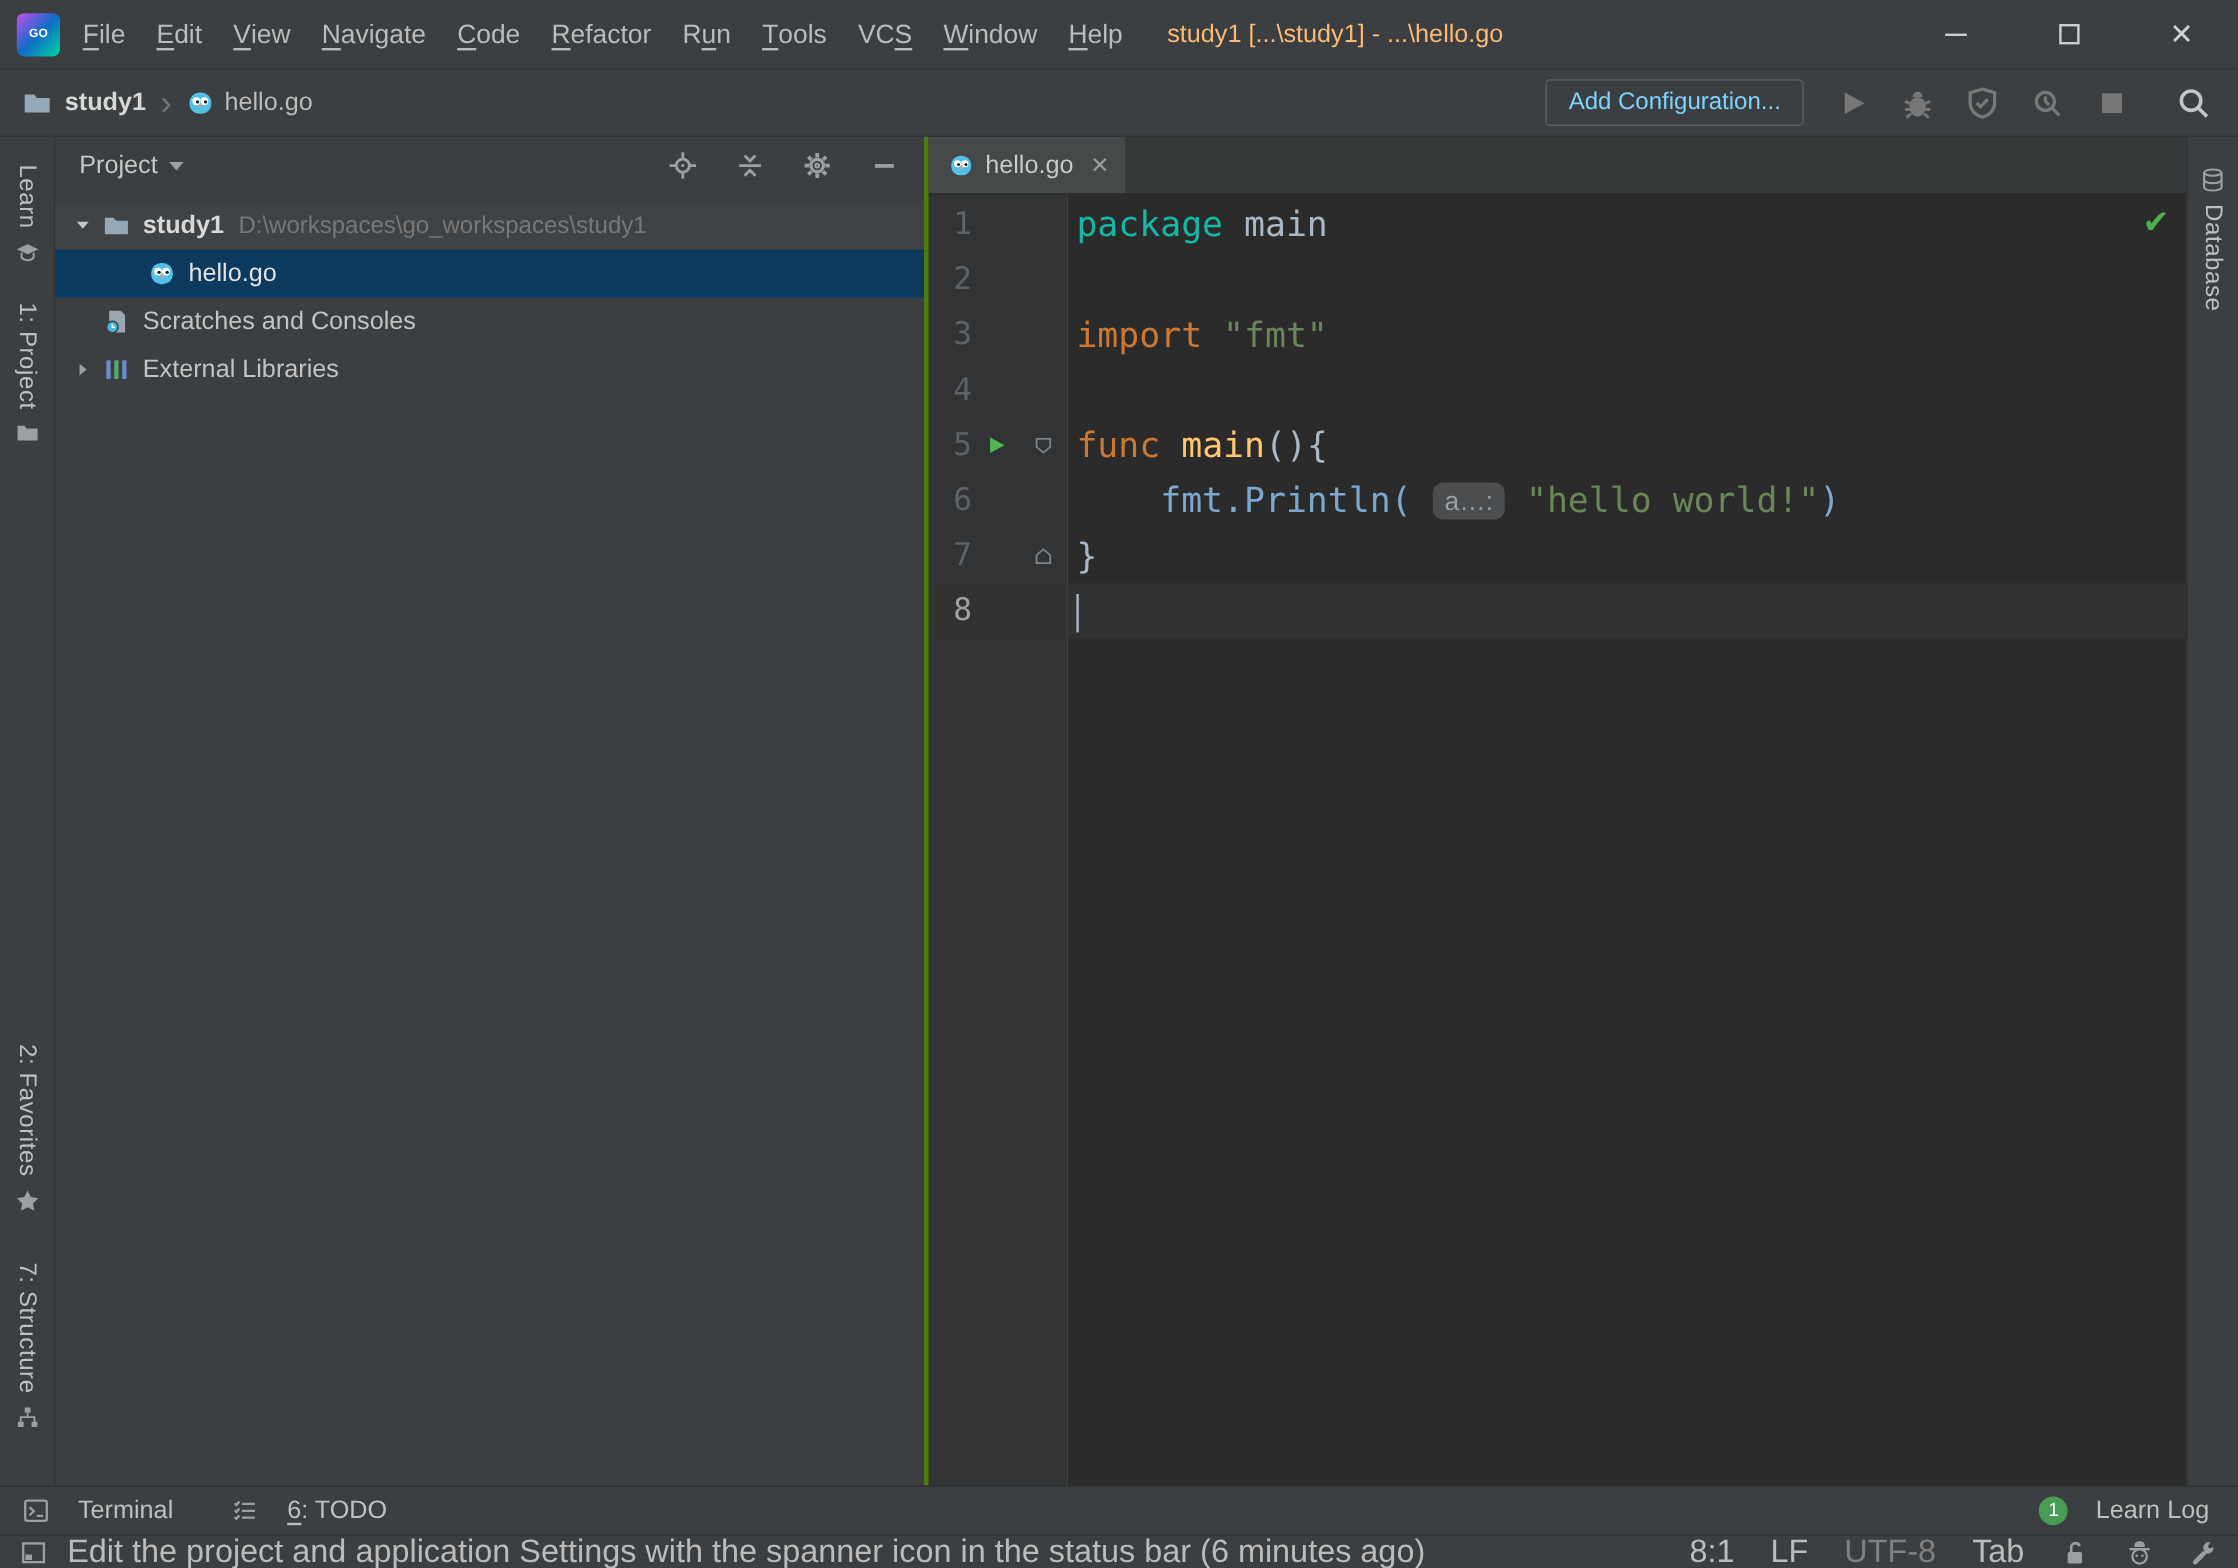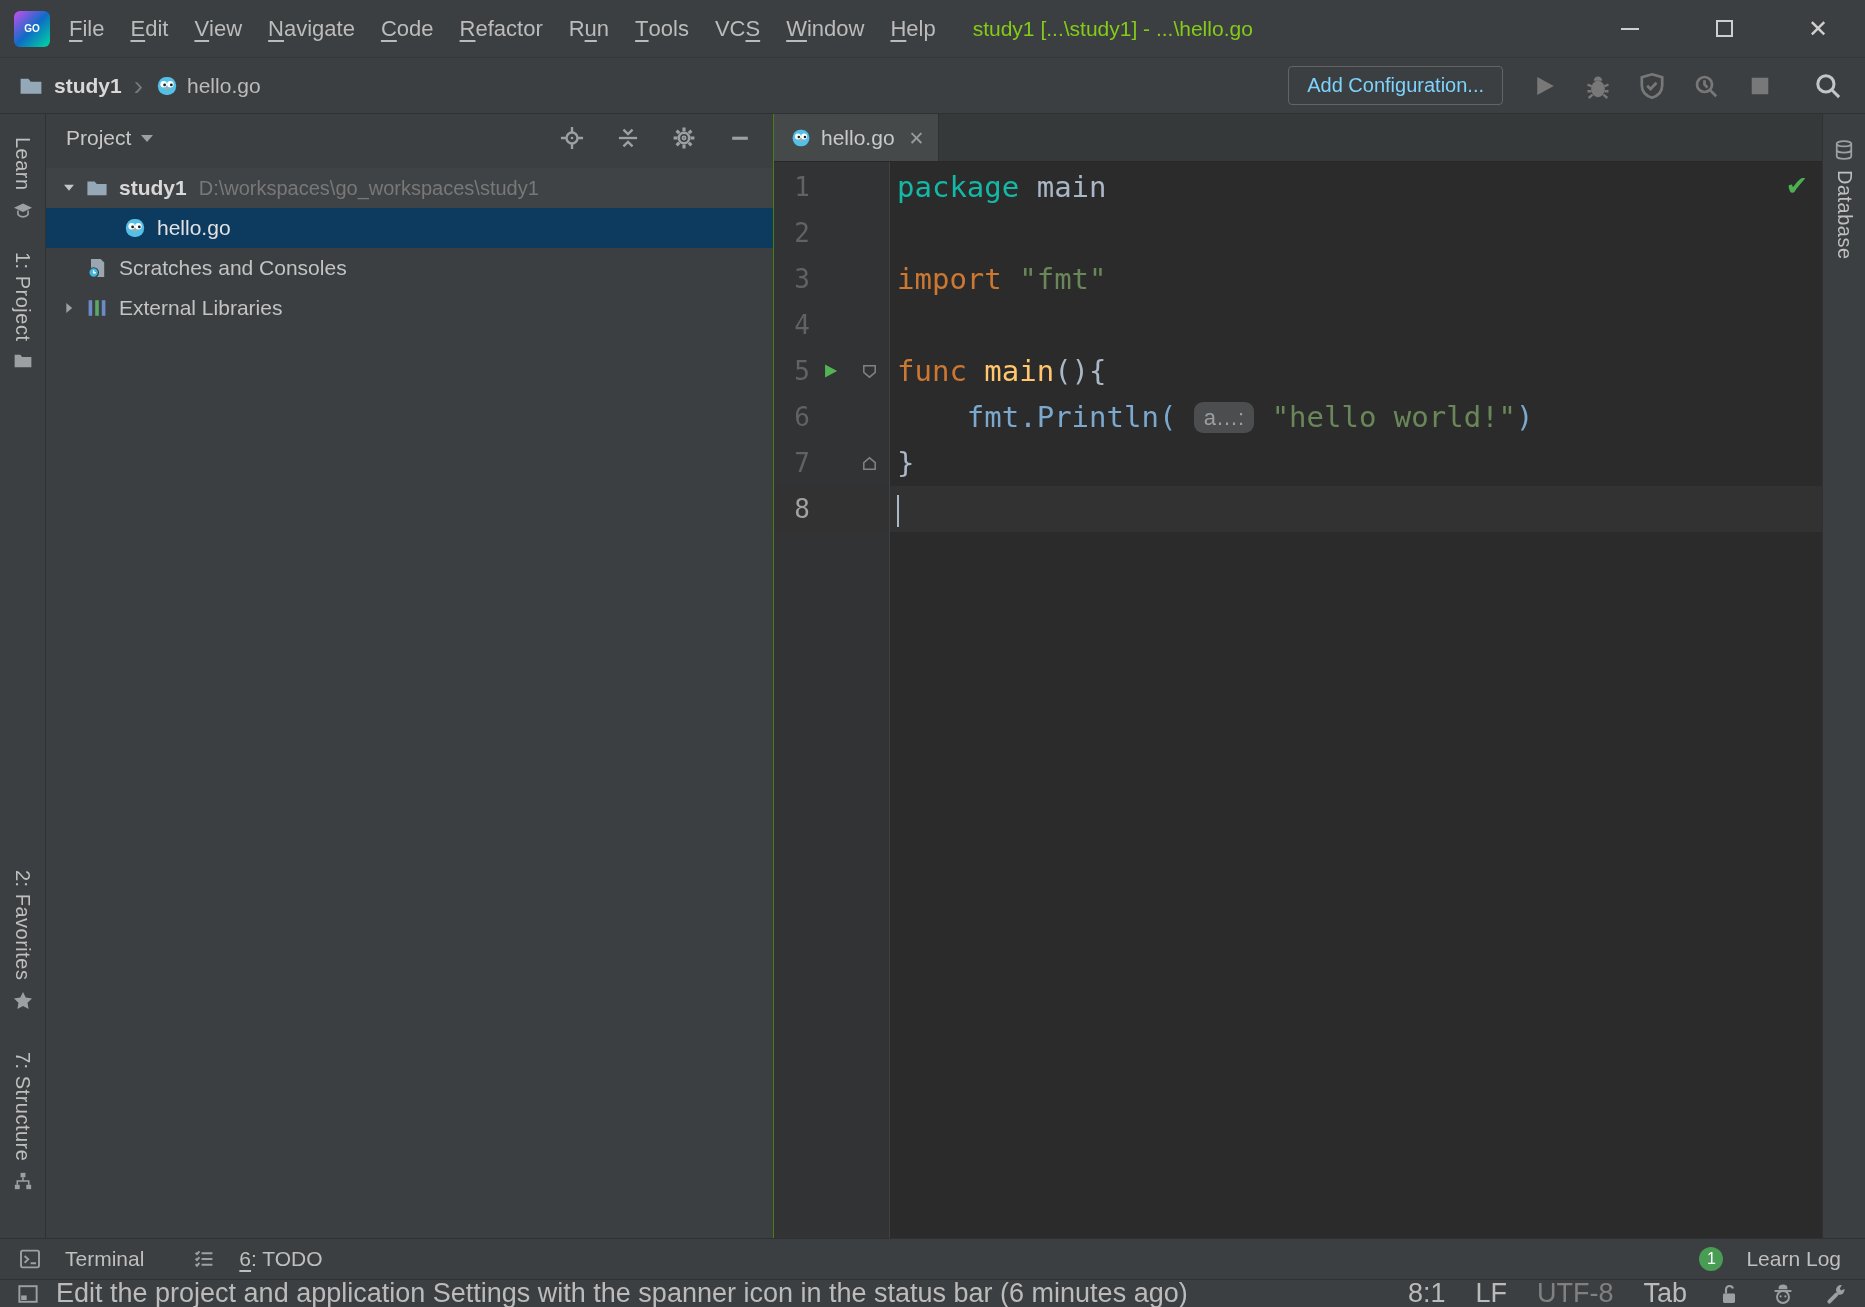--- a/index.html
+++ b/index.html
@@ -10,21 +10,21 @@
 
   .window{display:flex;flex-direction:column;width:1865px;height:1307px;background:#3c3f41}
 
   
   .titlebar{height:58px;flex:none;display:flex;align-items:center;padding-left:10px;background:#3c3f41;border-bottom:1px solid #353738}
   .app-icon{width:36px;height:36px;border-radius:6px;background:linear-gradient(135deg,#c84ff0 0%,#0f6cc6 50%,#00d8a0 100%);display:flex;align-items:center;justify-content:center;margin:0 6px 0 4px;flex:none}
   .app-icon span{font-size:10px;font-weight:bold;color:#fff}
   .menubar{display:flex;height:100%}
   .menu-item{display:flex;align-items:center;padding:0 13px;font-size:22px;color:#bbbbbb;cursor:default;white-space:nowrap}
   .mn{text-decoration:underline;text-underline-offset:4px}
-  .win-title{margin-left:24px;color:#84cc16;font-size:21px;white-space:nowrap;overflow:hidden;flex:1}
+  .win-title{margin-left:24px;color:#fdba74;font-size:21px;white-space:nowrap;overflow:hidden;flex:1}
   .win-controls{margin-left:auto;display:flex;height:100%;flex:none}
   .wc{width:94px;height:100%;display:flex;align-items:center;justify-content:center;color:#cfcfcf;cursor:pointer}
   .min-glyph{width:18px;height:2px;background:#cfcfcf;display:inline-block}
   .max-glyph{width:17px;height:17px;border:2px solid #cfcfcf;display:inline-block}
   .wc.close{font-size:24px;font-family:"DejaVu Sans",sans-serif}
 
   
   .toolbar{height:56px;flex:none;display:flex;align-items:center;padding:0 18px;background:#3c3f41;border-bottom:1px solid #2f3132}
   .bc-icon{width:26px;height:26px;margin-right:10px}
   .bc-project{font-weight:bold;color:#d8d8d8;cursor:pointer}
@@ -43,21 +43,21 @@
   .stripe-left{width:46px;border-right:1px solid #2f3132;padding:8px 0 26px}
   .stripe-right{width:43px;border-left:1px solid #2f3132;padding:10px 0}
   .stripe-group{display:flex;flex-direction:column;align-items:center;width:100%}
   .stripe-spacer{margin-top:auto}
   .stripe-btn{display:flex;flex-direction:column;align-items:center;gap:9px;margin:15px 0;cursor:pointer}
   .stripe-spacer .stripe-btn{margin:20px 0}
   .vtext{writing-mode:vertical-lr;font-size:20px;letter-spacing:.5px;color:#bfbfbf;white-space:nowrap}
   .s-icon{width:22px;height:22px}
 
   
-  .project-panel{width:728px;flex:none;background:#3c3f41;border-right:1px solid #4d7c0f;display:flex;flex-direction:column;min-height:0}
+  .project-panel{width:728px;flex:none;background:#3c3f41;border-right:4px solid #4d7c0f;display:flex;flex-direction:column;min-height:0}
   .panel-header{height:48px;flex:none;display:flex;align-items:center;padding:0 20px}
   .ph-title{font-size:21px;color:#c7c7c7;cursor:pointer}
   .ph-caret{width:0;height:0;border-left:6px solid transparent;border-right:6px solid transparent;border-top:7px solid #9da0a3;margin-left:10px;cursor:pointer}
   .ph-icons{margin-left:auto;display:flex;align-items:center;gap:30px}
   .ph-icon{width:26px;height:26px;cursor:pointer}
   .tree{flex:1;padding-top:6px;overflow:hidden}
   .tree-row{height:40px;display:flex;align-items:center;font-size:21px;white-space:nowrap;cursor:pointer}
   .tree-row.soft{background:#404346}
   .tree-row.selected{background:#0d3a5f}
   .t-arrow{width:30px;height:22px;display:flex;align-items:center;justify-content:center;flex:none}

